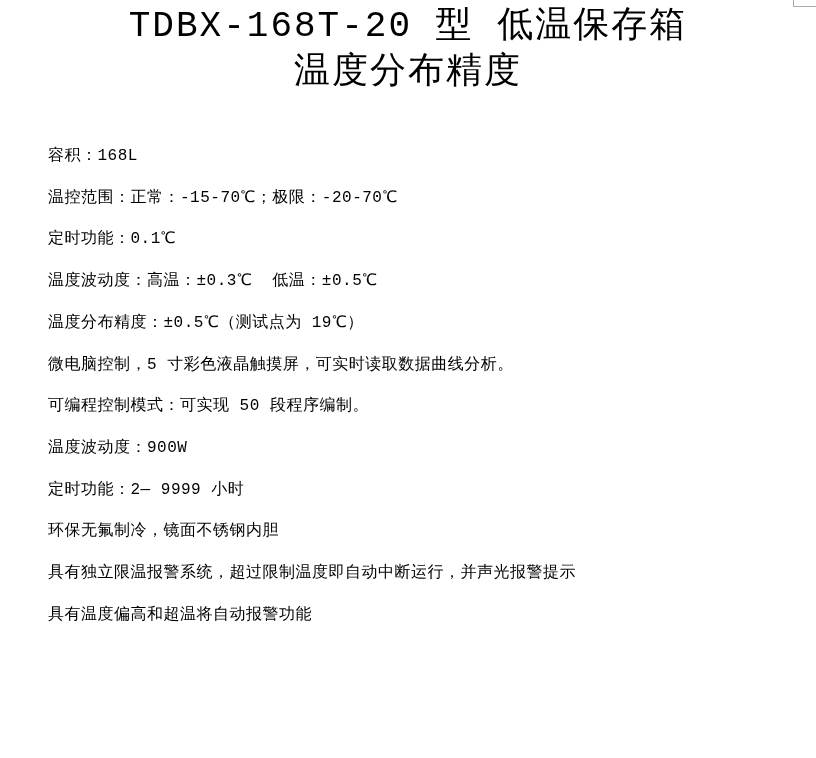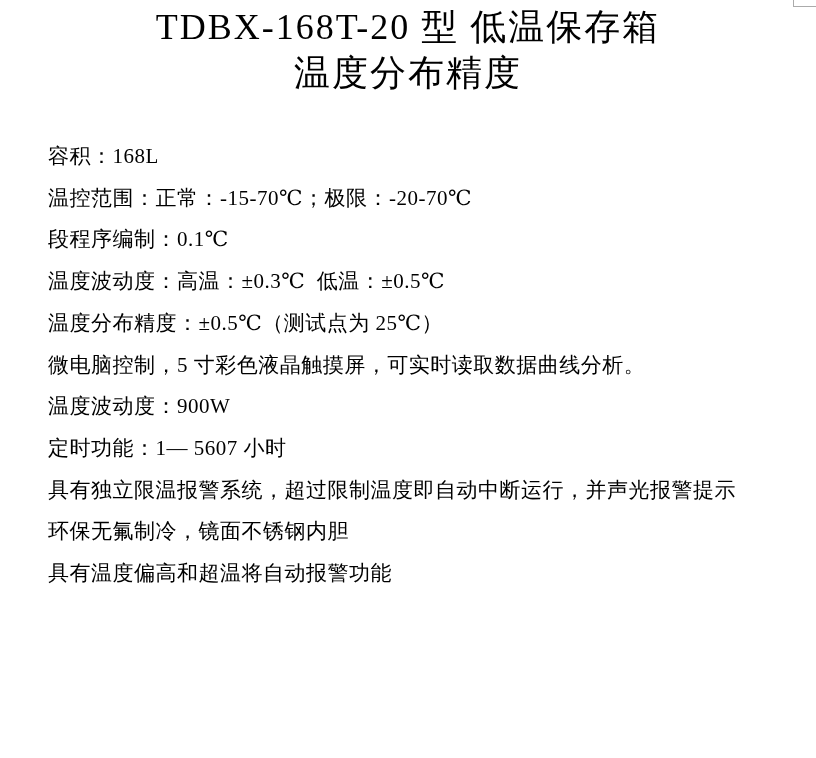--- a/index.html
+++ b/index.html
@@ -9,20 +9,21 @@
     background: #ffffff;
     overflow: hidden;
     font-family: "Liberation Serif", "DejaVu Serif", serif;
     color: #000000;
   }
   .page {
     position: relative;
     width: 816px;
     height: 758px;
     background: #ffffff;
+    font-family: Liberation Mono, monospace;
   }
   
   .corner-mark {
     position: absolute;
     top: 0;
     right: 0;
     width: 23px;
     height: 7px;
     border-left: 1px solid #ababab;
     border-bottom: 1px solid #ababab;
@@ -38,45 +39,46 @@
     letter-spacing: 2px;
     white-space: pre;
   }
   .content {
     position: absolute;
     top: 136px;
     left: 48px;
     right: 30px;
   }
   .spec-line {
-    font-size: 21px;
+    font-size: 16px;
     line-height: 41.7px;
     letter-spacing: 0.5px;
     white-space: pre-wrap;
   }
 </style>
 </head>
 <body>
 
 <div class="page">
 
   <div class="corner-mark"></div>
 
   <div class="title-block">
     <h1 class="title-line">TDBX-168T-20 型 低温保存箱</h1>
     <h1 class="title-line">温度分布精度</h1>
   </div>
 
   <div class="content">
     <p class="spec-line">容积：168L</p>
     <p class="spec-line">温控范围：正常：-15-70℃；极限：-20-70℃</p>
-    <p class="spec-line">段程序编制：0.1℃</p>
+    <p class="spec-line">定时功能：0.1℃</p>
     <p class="spec-line">温度波动度：高温：±0.3℃  低温：±0.5℃</p>
-    <p class="spec-line">温度分布精度：±0.5℃（测试点为 25℃）</p>
+    <p class="spec-line">温度分布精度：±0.5℃（测试点为 19℃）</p>
     <p class="spec-line">微电脑控制，5 寸彩色液晶触摸屏，可实时读取数据曲线分析。</p>
+    <p class="spec-line">可编程控制模式：可实现 50 段程序编制。</p>
     <p class="spec-line">温度波动度：900W</p>
-    <p class="spec-line">定时功能：1— 5607 小时</p>
+    <p class="spec-line">定时功能：2— 9999 小时</p>
+    <p class="spec-line">环保无氟制冷，镜面不锈钢内胆</p>
     <p class="spec-line">具有独立限温报警系统，超过限制温度即自动中断运行，并声光报警提示</p>
-    <p class="spec-line">环保无氟制冷，镜面不锈钢内胆</p>
     <p class="spec-line">具有温度偏高和超温将自动报警功能</p>
   </div>
 
 </div>
 
 </body></html>

